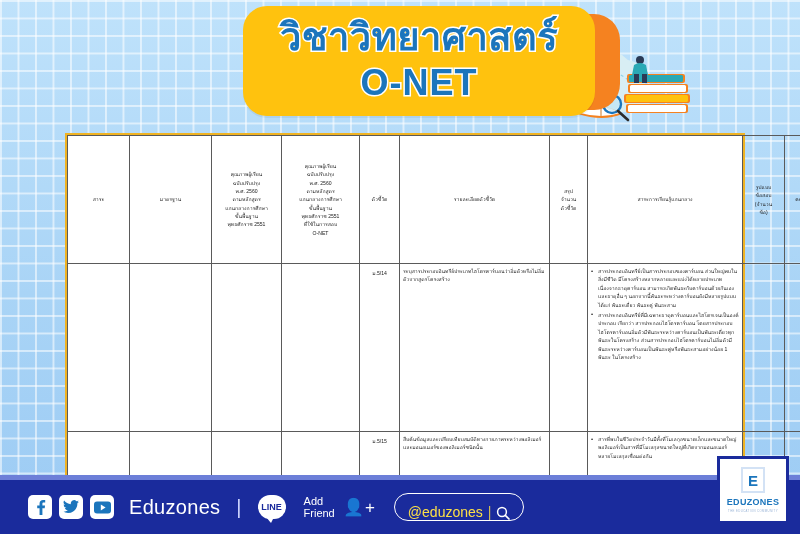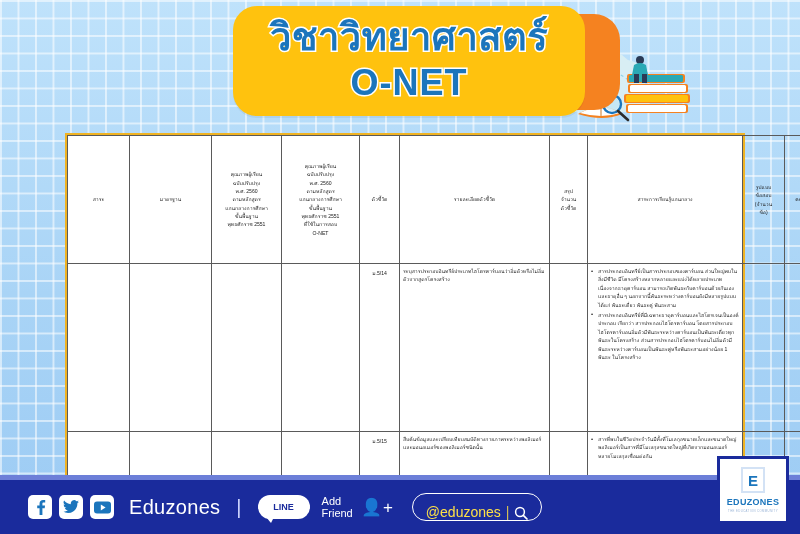--- a/index.html
+++ b/index.html
@@ -15,21 +15,21 @@
     background-image:
       linear-gradient(to right, rgba(255,255,255,0.55) 1.5px, transparent 1.5px),
       linear-gradient(to bottom, rgba(255,255,255,0.55) 1.5px, transparent 1.5px),
       linear-gradient(180deg, #bfe2fb 0%, #a9d4f6 55%, #9ccbf4 100%);
     background-size: 17.5px 17.5px, 17.5px 17.5px, 100% 100%;
   }
 
   
   .title-card {
     position: absolute;
-    left: 233px; top: 6px;
+    left: 243px; top: 6px;
     width: 352px; height: 110px;
     background: #ffc20e;
     border-radius: 24px;
     z-index: 4;
     box-shadow: 0 2px 0 rgba(0,0,0,0.05);
   }
   .title-accent {
     position: absolute;
     left: 560px; top: 14px;
     width: 60px; height: 96px;
@@ -144,35 +144,35 @@
     background: #ffffff;
     border-radius: 5px;
     display: flex; align-items: center; justify-content: center;
     color: #1b75bc;
   }
   .brand-name {
     color: #ffffff; font-size: 20px; margin-left: 8px; letter-spacing: 0.3px;
   }
   .divider-bar { color: #cfd6ff; font-size: 20px; margin: 0 9px; }
   .line-bubble {
-    width: 52px; height: 24px;
+    width: 28px; height: 24px;
     background: #ffffff; border-radius: 12px;
     position: relative;
     display: flex; align-items: center; justify-content: center;
     color: #1a2b9c; font-size: 9px; font-weight: bold;
   }
   .line-bubble:after {
     content: ""; position: absolute;
     left: 8px; bottom: -4px;
     border-left: 5px solid transparent;
     border-right: 3px solid transparent;
     border-top: 6px solid #ffffff;
   }
   .addfriend {
-    color: #ffffff; font-size: 11px; line-height: 12px; margin-left: 5px;
+    color: #ffffff; font-size: 11px; line-height: 12px; margin-left: 11px;
   }
   .person-plus { color: #ffffff; font-size: 17px; margin-left: 2px; }
   .handle-pill {
     margin-left: 12px;
     border: 1.6px solid #ffffff;
     border-radius: 16px;
     height: 28px;
     display: flex; align-items: flex-end; gap: 5px;
     padding: 0 13px;
     color: #fde047; font-size: 14px;

